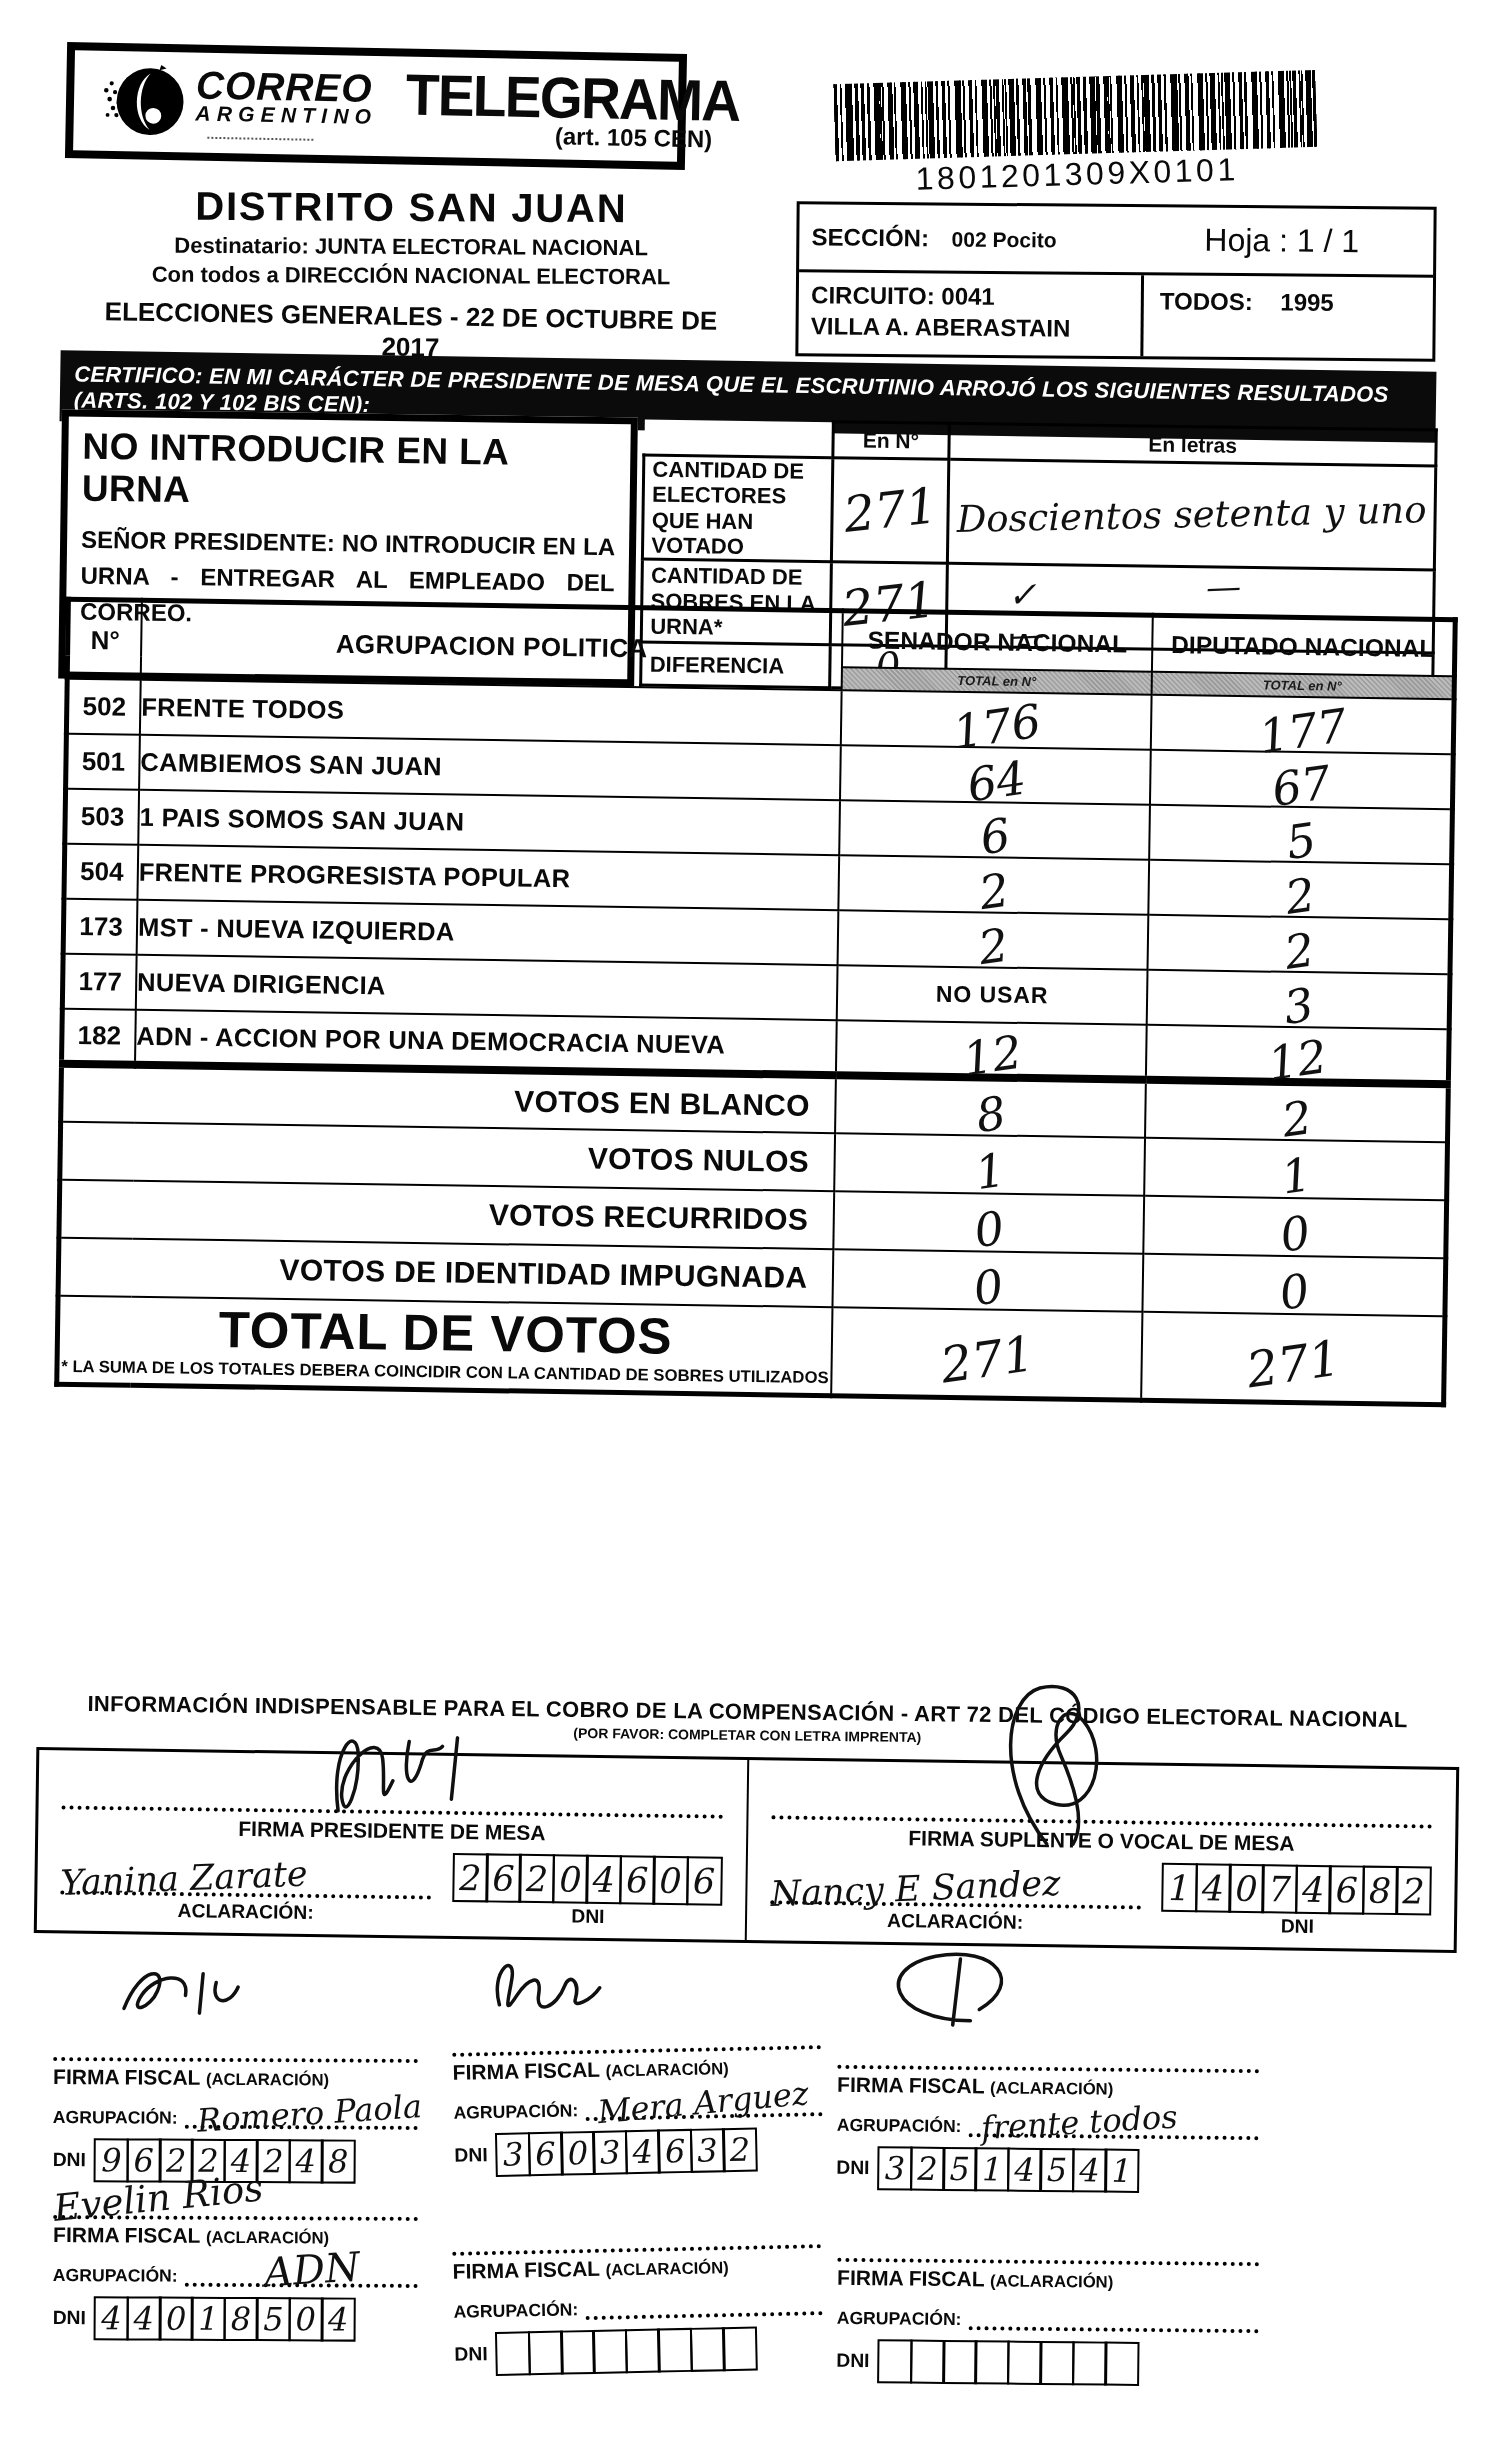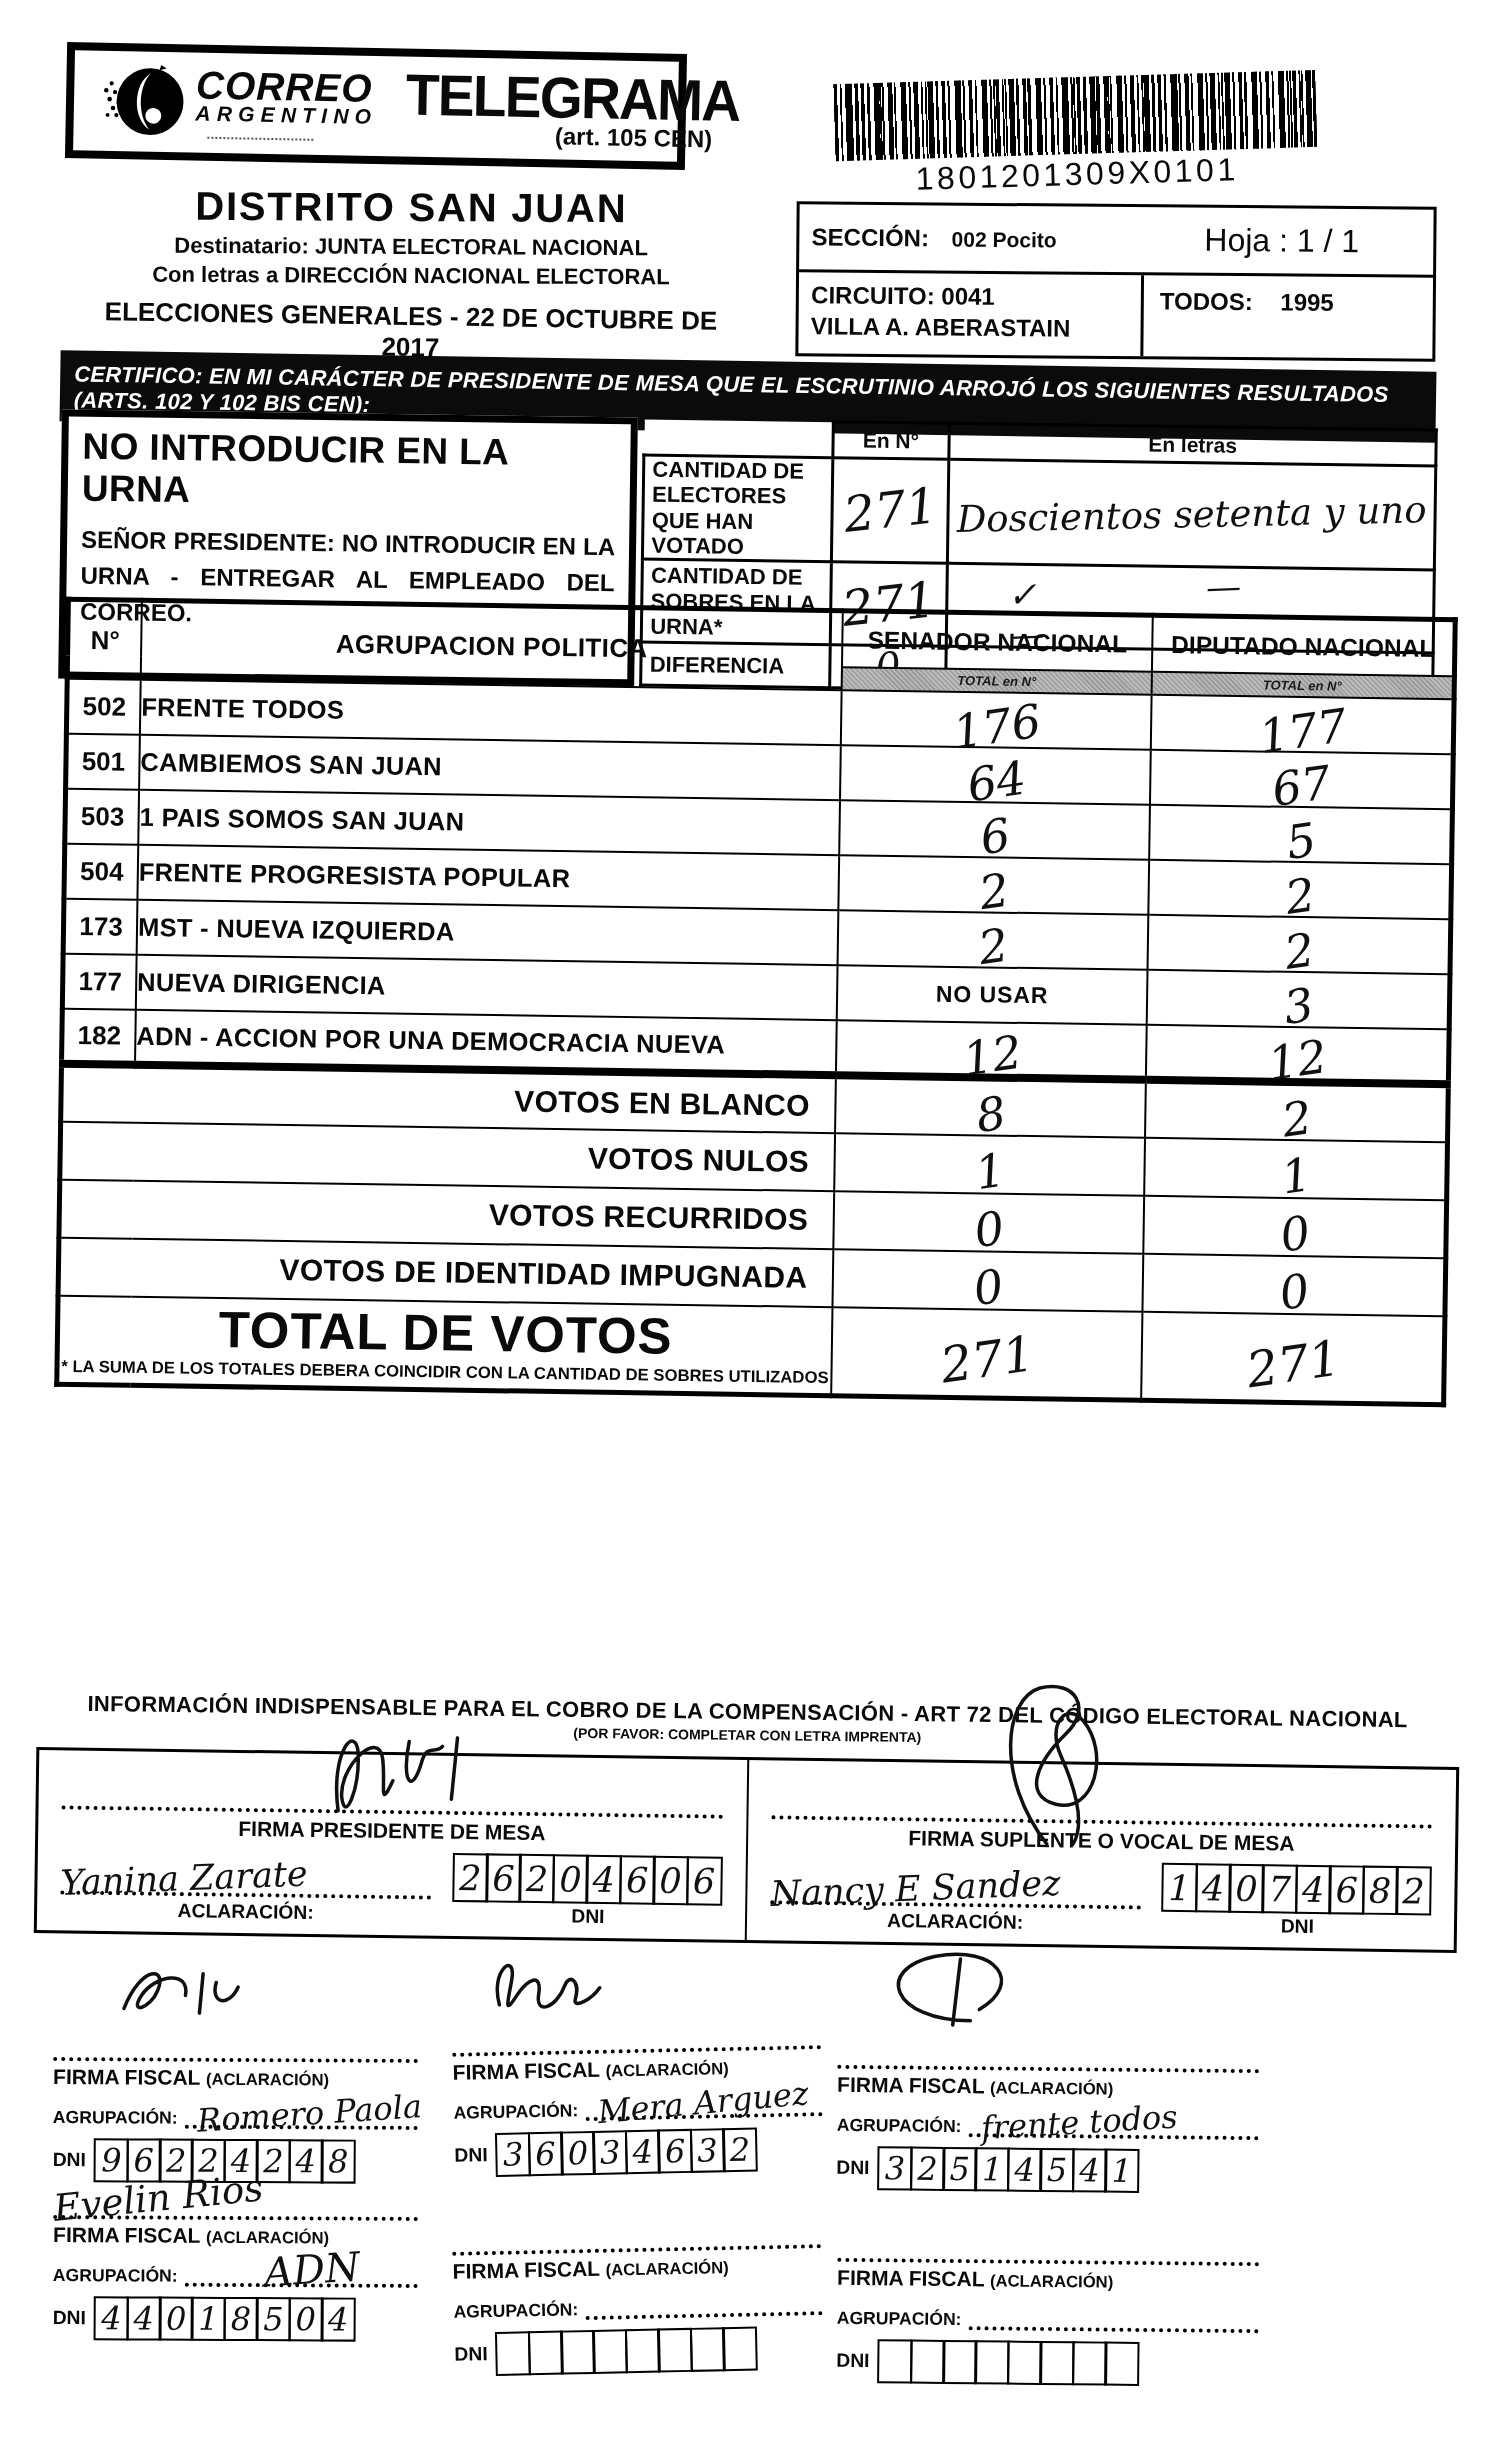--- a/index.html
+++ b/index.html
@@ -173,21 +173,21 @@
     <div class="barcode-number">1801201309X0101</div>
   </div>
 
   <div class="abs district">
     <div class="district-title">DISTRITO  SAN JUAN</div>
     <div class="district-line">
       <span>Destinatario:</span>
       <span class="plain">JUNTA ELECTORAL NACIONAL</span>
     </div>
     <div class="district-line">
-      <span>Con letras a</span>
+      <span>Con todos a</span>
       <span class="plain">DIRECCIÓN NACIONAL ELECTORAL</span>
     </div>
     <div class="district-election">ELECCIONES GENERALES - 22 DE OCTUBRE DE 2017</div>
   </div>
 
   <div class="abs header-boxes">
     <div class="hb-row1">
       <div class="hb-seccion">
         <span>SECCIÓN:</span>
         <span class="val">002 Pocito</span>

